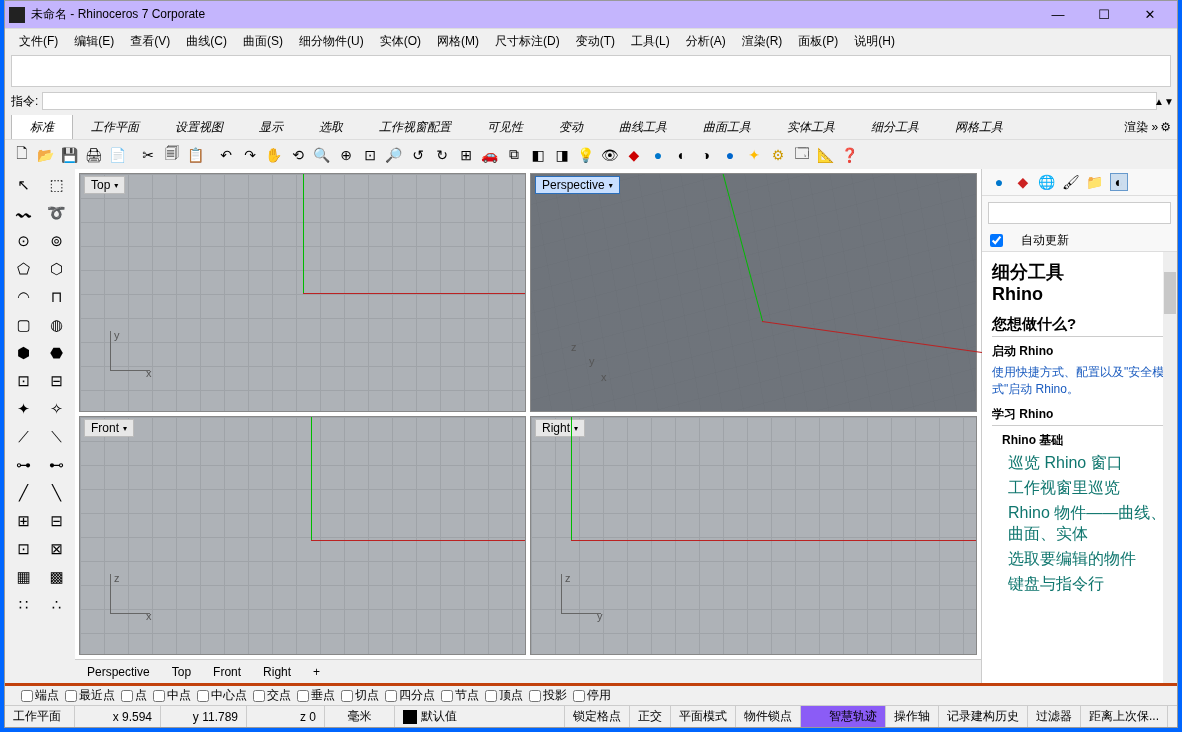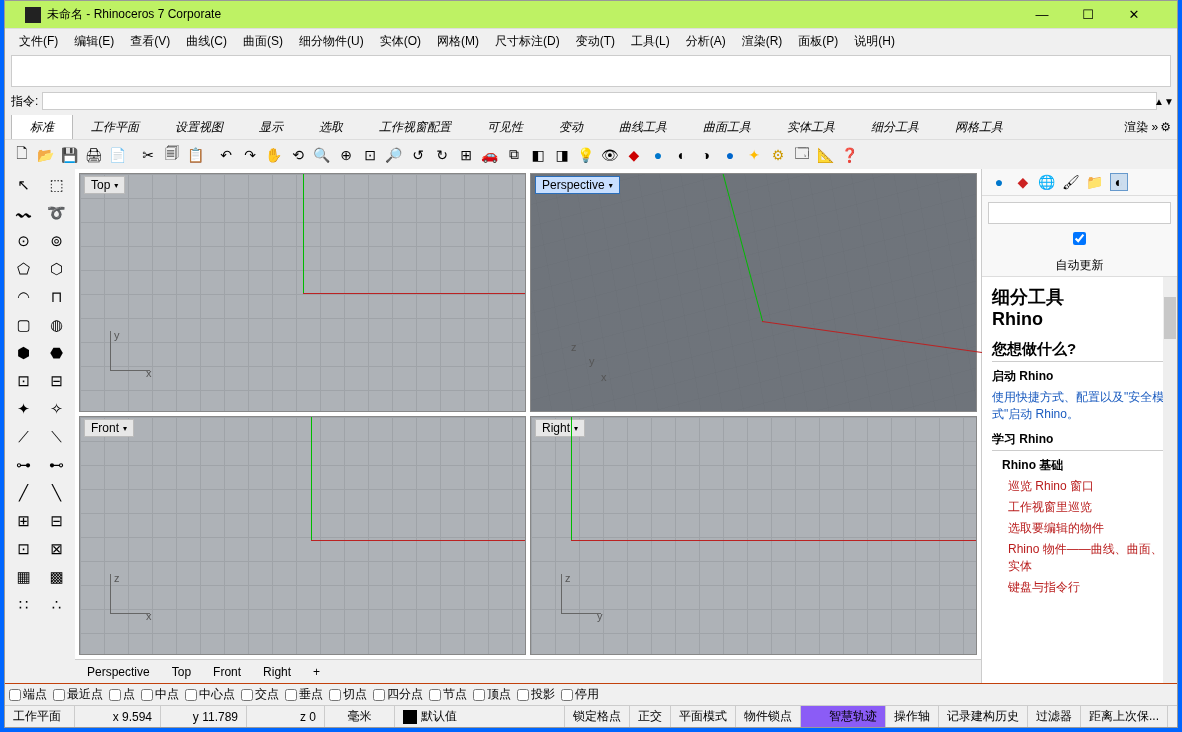--- a/index.html
+++ b/index.html
@@ -1,18 +1,18 @@
 <!DOCTYPE html>
 <html><head>
 <meta charset="utf-8">
 <style>
 * { box-sizing: border-box; margin: 0; padding: 0; font-family: "Microsoft YaHei", "Segoe UI", sans-serif; }
 body { background: #0066ff; width: 1182px; height: 732px; overflow: hidden; position: relative; }
 .window { position: absolute; left: 4px; top: 0; width: 1174px; height: 728px; background: #f0f0f0; border: 1px solid #999; display: flex; flex-direction: column; }
-.titlebar { height: 28px; background: #bef264; display: flex; align-items: center; padding: 0 20px; border-bottom: 1px solid #ddd; }
+.titlebar { height: 28px; background: #c4b5fd; display: flex; align-items: center; padding: 0 4px; border-bottom: 1px solid #ddd; }
 .titlebar .appicon { width: 16px; height: 16px; background: #222; margin-right: 6px; display:inline-block; }
 .titlebar .title { font-size: 12px; flex: 1; }
 .winbtns { display: flex; }
 .winbtn { width: 46px; height: 28px; display: flex; align-items: center; justify-content: center; font-size: 13px; cursor: pointer; }
 .menubar { height: 24px; background: #f0f0f0; display: flex; align-items: center; padding: 0 6px; font-size: 12px; }
 .menubar span { padding: 2px 8px; cursor: pointer; }
 .cmdprompt { background: #fff; border: 1px solid #ccc; margin: 2px 6px; height: 32px; }
 .cmdline { display: flex; align-items: center; margin: 2px 6px 4px 6px; height: 20px; }
 .cmdlabel { font-size: 12px; margin-right: 4px; }
 .cmdinput { flex: 1; height: 18px; border: 1px solid #ccc; background: #fff; font-size: 12px; padding: 0 4px; }
@@ -50,30 +50,30 @@
 .grid-std { background-image: linear-gradient(#9fa3a8 1px, transparent 1px), linear-gradient(90deg, #9fa3a8 1px, transparent 1px); background-size: 24px 24px;}
 .vp-top,.vp-front,.vp-right { background-color:#aeb2b7; }
 .viewtabs { height: 24px; display:flex; align-items:center; padding:0 8px; font-size:12px; gap:14px; background:#f0f0f0; border-top:1px solid #ccc;}
 .viewtabs span { cursor:pointer; padding:2px 4px;}
 .rightpanel { width: 196px; background:#f8f8f8; border-left:1px solid #ccc; display:flex; flex-direction:column; font-size:12px;}
 .rightpanel .hdr { padding:4px 8px; }
 .rightpanel .iconrow { display:flex; gap:6px; padding:4px 8px; border-bottom:1px solid #ddd;}
 .rightpanel .iconrow span { width:18px; height:18px; display:flex; align-items:center; justify-content:center; font-size:14px;}
 .rightpanel .iconrow span.sel { background:#cde; border:1px solid #69c;}
 .rightpanel .searchbox { margin:6px; height:22px; border:1px solid #ccc; background:#fff;}
-.rightpanel .chk { padding:2px 8px; display:flex; align-items:center; gap:12px;flex-direction:column;}
+.rightpanel .chk { padding:2px 8px; display:flex; align-items:center; gap:18px;}
 .rightpanel .content { flex:1; overflow:auto; padding:6px 10px; background:#fff; border-top:1px solid #ddd; position:relative;}
 .rightpanel h2 { font-size:18px; font-weight:bold; margin:2px 0 2px 0;}
 .rightpanel h3 { font-size:15px; font-weight:bold; margin:10px 0 4px 0; border-bottom:1px solid #ccc; padding-bottom:2px;}
 .rightpanel h4 { font-size:12px; font-weight:bold; margin:6px 0 2px 0;}
-.rightpanel a { color:#b91c1c; text-decoration:none; display:block; padding:2px 0 2px 16px; font-size:12px;}
+.rightpanel a { color:#0f766e; text-decoration:none; display:block; padding:2px 0 2px 16px; font-size:16px;}
 .rightpanel .desc { color:#1a5bbf; font-size:12px; padding:2px 0;}
 .rightpanel .scroll { position:absolute; right:0; top:0; bottom:0; width:14px; background:#eee;}
 .rightpanel .scroll .thumb { position:absolute; top:20px; width:12px; left:1px; height:42px; background:#c8c8c8;}
-.osnapbar { height:22px; display:flex; align-items:center; padding:0 4px; font-size:12px; gap:6px; background:#f0f0f0; border-top:1px solid #c2410c;}
+.osnapbar { height:22px; display:flex; align-items:center; padding:0 16px; font-size:12px; gap:6px; background:#f0f0f0; border-top:3px solid #c2410c;}
 .osnapbar label { display:flex; align-items:center; gap:2px; white-space:nowrap;}
 .osnapbar input { width:12px; height:12px; }
 .statusbar { height:22px; display:flex; align-items:center; font-size:12px; background:#f0f0f0; border-top:1px solid #ccc;}
 .statusbar .cell { padding:0 8px; border-right:1px solid #ccc; height:100%; display:flex; align-items:center; white-space:nowrap;}
 .statusbar .cell.ra { justify-content:flex-end; }
 .statusbar .sw { width:14px; height:14px; background:#000; display:inline-block; margin-right:4px;}
 .statusbar .on { background:#8b5cf6;padding-left:28px;}
 </style>
 </head>
 <body>
@@ -285,22 +285,22 @@
       <div class="content">
         <h2><span>细分工具</span><br><span>Rhino</span></h2>
         <h3>您想做什么?</h3>
         <h4>启动 Rhino</h4>
         <div class="desc">使用快捷方式、配置以及"安全模式"启动 Rhino。</div>
         <h4 style="border-bottom:1px solid #ccc;padding-bottom:2px;">学习 Rhino</h4>
         <div style="font-weight:bold;padding:4px 0 2px 10px">Rhino 基础</div>
         <div id="helplinks">
             <a href="#">巡览 Rhino 窗口</a>
             <a href="#">工作视窗里巡览</a>
+            <a href="#">Rhino 物件——曲线、曲面、实体</a>
             <a href="#">选取要编辑的物件</a>
-            <a href="#">Rhino 物件——曲线、曲面、实体</a>
             <a href="#">键盘与指令行</a>
           </div>
         <div class="scroll">
             <div class="thumb"></div>
           </div>
       </div>
     </div>
   </div>
 
   <div class="osnapbar" id="osnapbar">

